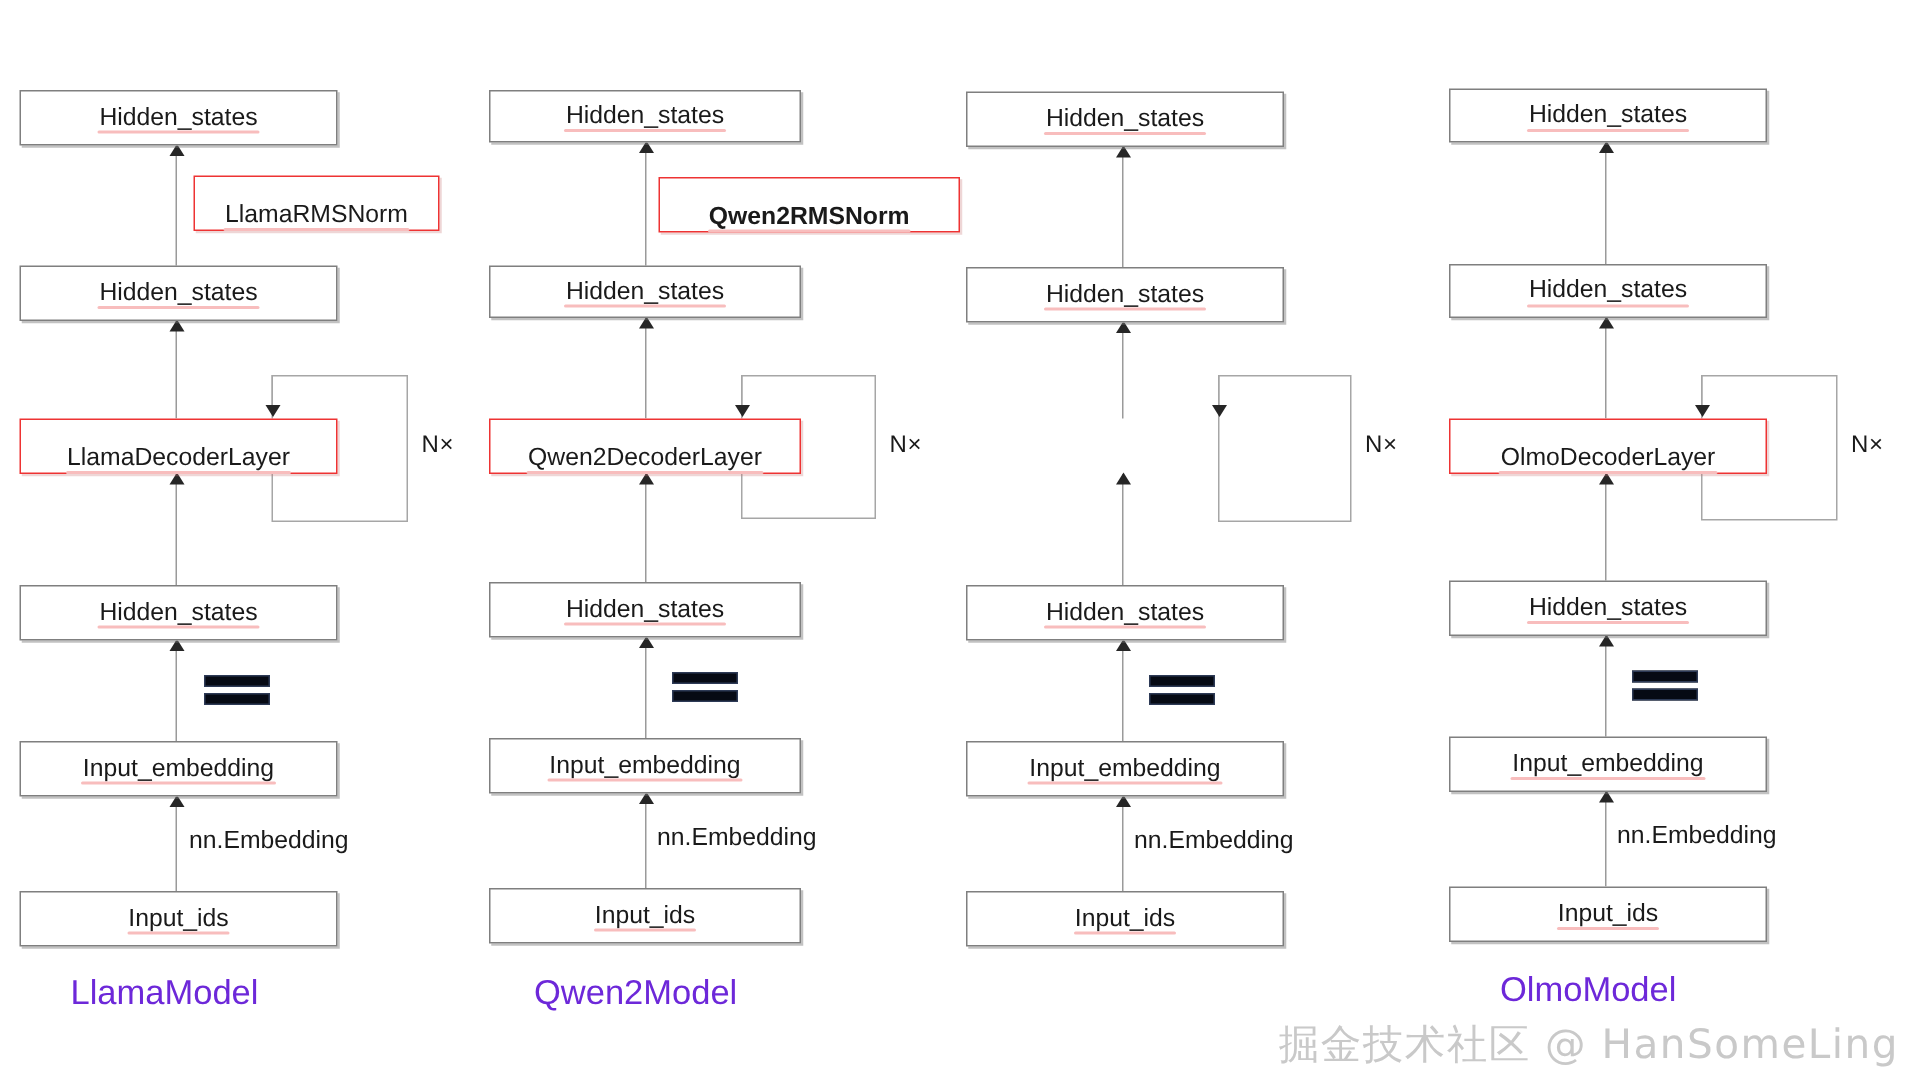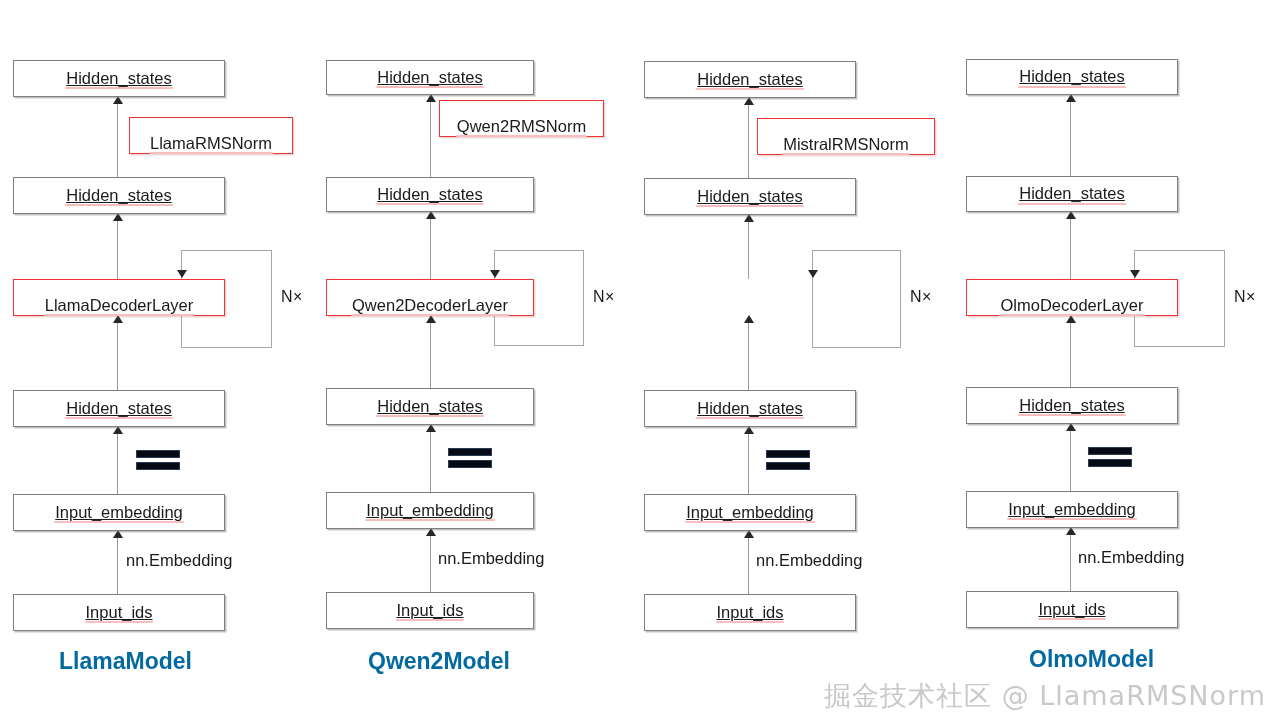--- a/index.html
+++ b/index.html
@@ -36,21 +36,20 @@
     text-align: center;
     color: #1a1a1a;
     font-size: 16.5px;
     line-height: 1.1;
     white-space: nowrap;
     z-index: 3;
   }
   .box.data {
     border: 1.6px solid #7f7f7f;
     box-shadow: 1.5px 1.5px 0 rgba(120,120,120,.45);
-    text-decoration: underline;
   }
   .box.mod {
     border: 1.9px solid #ee3333;
     box-shadow: 1.5px 1.5px 0 rgba(200,120,120,.30);
     align-items: flex-end;
   }
 
   
   .ul {
     position: relative;
@@ -133,25 +132,24 @@
     font-size: 16.5px;
     color: #1a1a1a;
     white-space: nowrap;
     z-index: 3;
   }
 
   
   .caption {
     position: absolute;
     font-size: 23px;
-    font-weight: bold;
-    color: #0369a1;
+    font-weight: normal;
+    color: #6d28d9;
     white-space: nowrap;
     z-index: 3;
-    margin-left: 12px;
   }
 
   
   #watermark {
     position: absolute;
     right: 14px;
     bottom: 6px;
     font-size: 27px;
     color: #c9c9c9;
     letter-spacing: 1px;
@@ -227,21 +225,21 @@
 
   <div class="col" id="col-1" style="left:320px;">
 
     <div class="box data" style="left:6px; top:60px; width:208px; height:35px;">
       <span class="ul">Hidden_states</span>
     </div>
 
     <div class="vline" style="left:110px; top:95px; height:105px;"></div>
     <div class="arrowup" style="left:106px; top:94px;"></div>
 
-    <div class="box mod" style="left:119px; top:100px; width:165px; height:37px;">
+    <div class="box mod" style="left:119px; top:118px; width:201px; height:37px;font-weight:bold;">
       <span class="ul">Qwen2RMSNorm</span>
     </div>
 
     <div class="box data" style="left:6px; top:177px; width:208px; height:35px;">
       <span class="ul">Hidden_states</span>
     </div>
 
     <div class="vline" style="left:110px; top:212px; height:67px;"></div>
     <div class="arrowup" style="left:106px; top:211px;"></div>
 
@@ -287,23 +285,20 @@
 
   <div class="col" id="col-2" style="left:640px;">
 
     <div class="box data" style="left:4px; top:61px; width:212px; height:37px;">
       <span class="ul">Hidden_states</span>
     </div>
 
     <div class="vline" style="left:108px; top:98px; height:103px;"></div>
     <div class="arrowup" style="left:104px; top:97px;"></div>
 
-    <div class="box mod" style="left:117px; top:118px; width:178px; height:37px;">
-      <span class="ul">MistralRMSNorm</span>
-    </div>
 
     <div class="box data" style="left:4px; top:178px; width:212px; height:37px;">
       <span class="ul">Hidden_states</span>
     </div>
 
     <div class="vline" style="left:108px; top:215px; height:64px;"></div>
     <div class="arrowup" style="left:104px; top:214px;"></div>
 
     <div class="loop" style="left:172px; top:250px; width:89px; height:98px;"></div>
     <div class="vline" style="left:172px; top:250px; height:24px; background:#a6a6a6;"></div>
@@ -388,18 +383,18 @@
 
     <div class="vline" style="left:110px; top:528px; height:63px;"></div>
     <div class="arrowup" style="left:106px; top:527px;"></div>
 
     <div class="edgelabel" style="left:118px; top:548px;">nn.Embedding</div>
 
     <div class="box data" style="left:6px; top:591px; width:212px; height:37px;">
       <span class="ul">Input_ids</span>
     </div>
 
-    <div class="caption" style="left:57px; top:646px;">OlmoModel</div>
+    <div class="caption" style="left:40px; top:646px;">OlmoModel</div>
   </div>
 
-  <div id="watermark">掘金技术社区 @ LlamaRMSNorm</div>
+  <div id="watermark">掘金技术社区 @ HanSomeLing</div>
 
 </div>
 
 </body></html>

